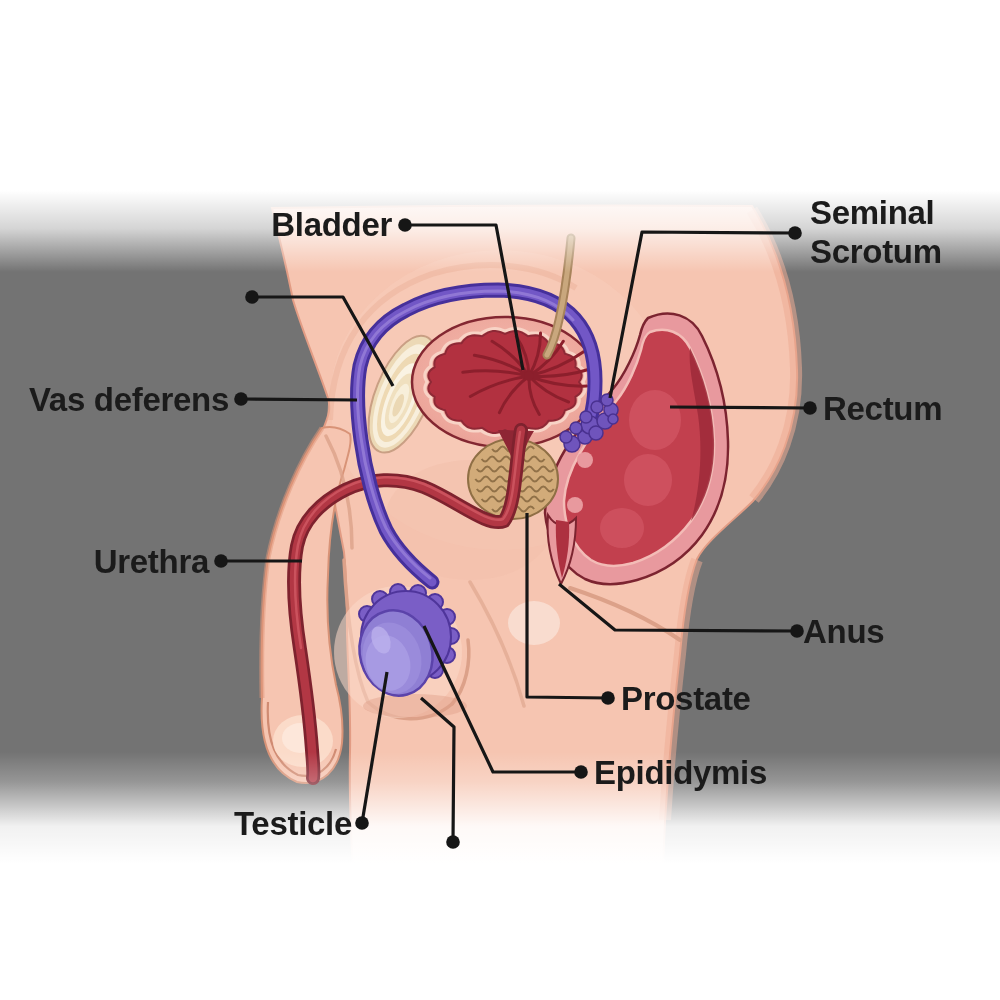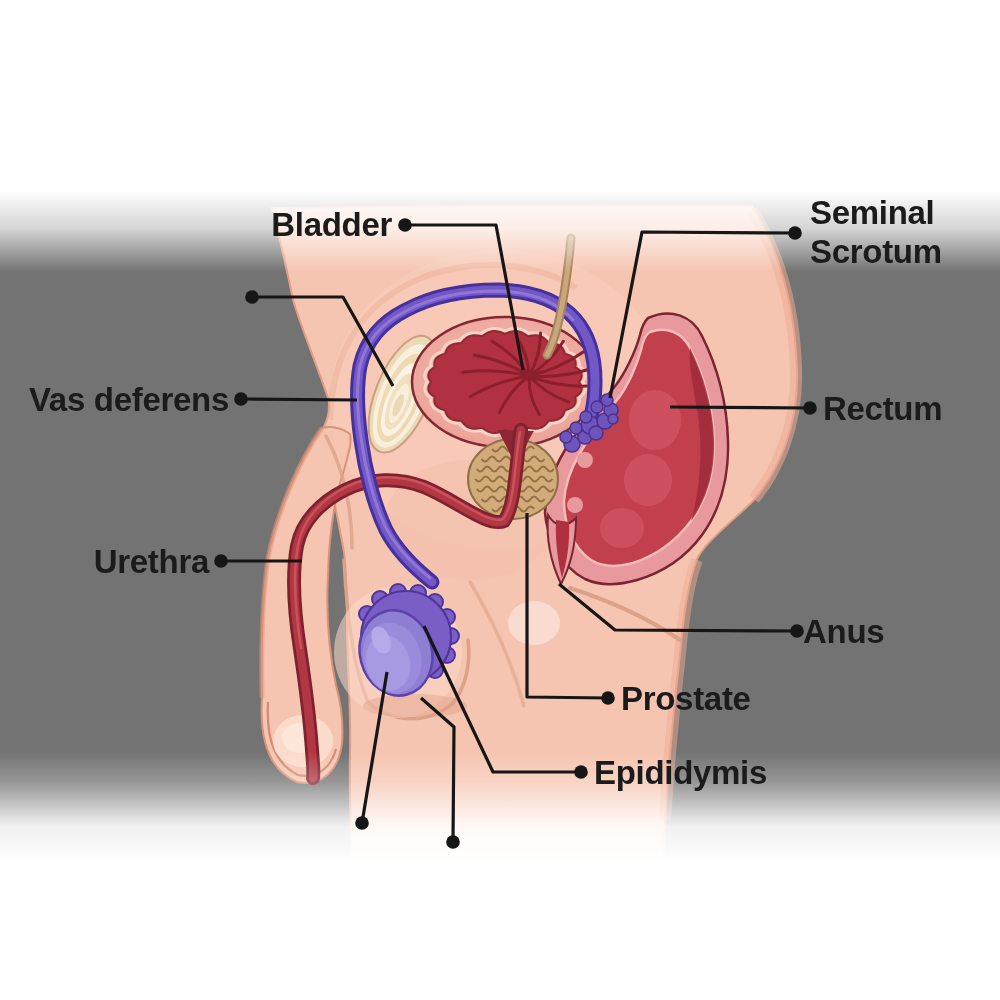--- a/index.html
+++ b/index.html
@@ -250,20 +250,23 @@
 
 <div class="lbl right-align" style="right:608px;top:205px;">
   <span>Bladder</span>
 </div>
 <div class="lbl right-align" style="right:771px;top:380px;">
   <span>Vas deferens</span>
 </div>
 <div class="lbl right-align" style="right:791px;top:542px;">
   <span>Urethra</span>
 </div>
+<div class="lbl right-align" style="right:648px;top:804px;">
+  <span>Testicle</span>
+</div>
 <div class="lbl" style="left:810px;top:193px;">
   <div>Seminal</div>
   <div>Scrotum</div>
 </div>
 <div class="lbl" style="left:823px;top:389px;">
   <span>Rectum</span>
 </div>
 <div class="lbl" style="left:776px;top:612px;margin-left:27px;">
   <span>Anus</span>
 </div>

